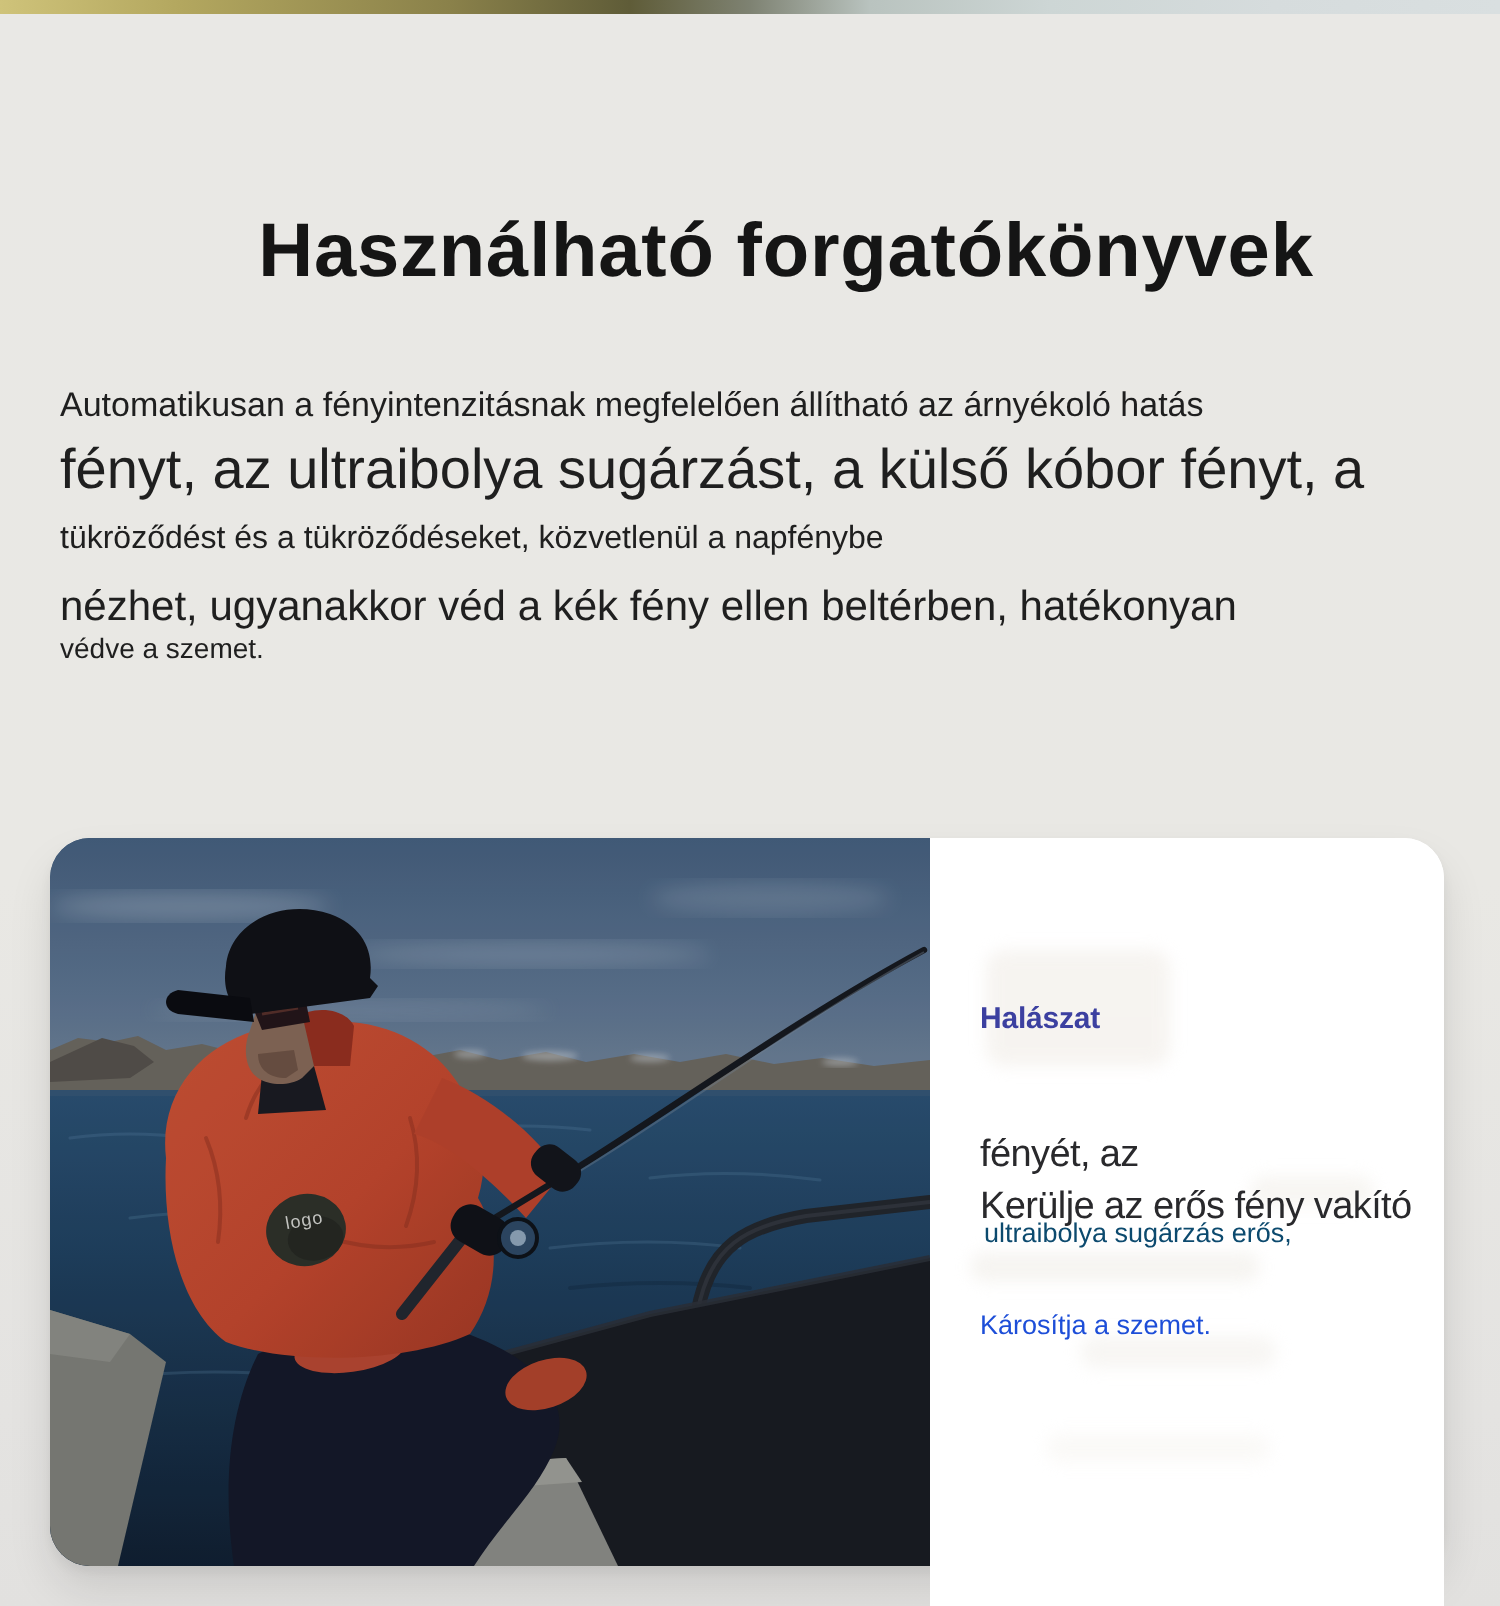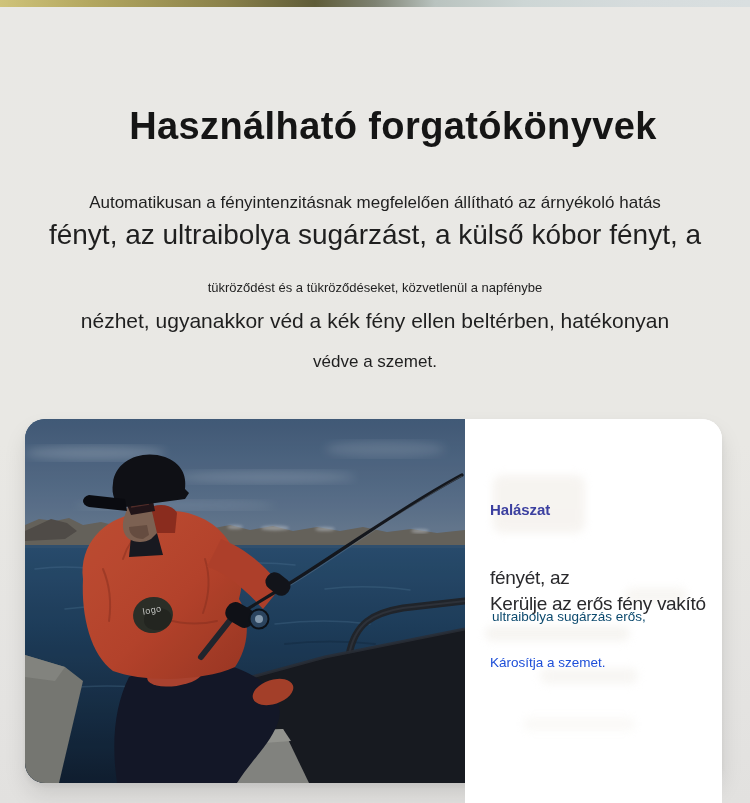--- a/index.html
+++ b/index.html
@@ -11,29 +11,29 @@
   }
   .top-banner{
     position:absolute;top:0;left:0;width:750px;height:7px;
     background:linear-gradient(90deg,#cfc37a 0%,#b3a75f 12%,#8a814a 30%,#5f5c38 42%,#7e8272 50%,#b9c3bf 58%,#cdd6d5 70%,#d6dcdd 85%,#d9dfe0 100%);
   }
   .page-title{
     position:absolute;top:80px;left:0;width:750px;text-align:center;
     font-size:38px;font-weight:600;letter-spacing:.4px;color:#151515;line-height:1.15;padding-left:18px;
   }
   .intro{
-    position:absolute;top:193px;left:30px;width:690px;text-align:center;color:#1f1f1f;
+    position:absolute;top:193px;left:30px;width:690px;color:#1f1f1f;
   }
   .intro div{line-height:1.2;}
   .il1{font-size:17px;font-weight:500;}
   .il2{font-size:17px;font-weight:500;margin-top:7px;}
   .il3{font-size:28px;font-weight:500;margin-top:5px;}
-  .il4{font-size:13px;font-weight:500;margin-top:28px;}
+  .il4{font-size:16px;font-weight:500;margin-top:8px;}
   .il5{font-size:21px;font-weight:500;margin-top:12px;}
-  .il6{font-size:17px;font-weight:500;margin-top:19px;}
+  .il6{font-size:14px;font-weight:500;margin-top:0;}
   .scenario-card{
     position:absolute;left:25px;top:419px;width:697px;height:364px;
     background:#ffffff;border-radius:20px;
     box-shadow:0 12px 22px rgba(0,0,0,.10), 0 3px 6px rgba(0,0,0,.05);
   }
   .photo-pane{
     position:absolute;left:0;top:0;width:440px;height:364px;
     border-radius:20px 0 0 20px;overflow:hidden;background:#35506c;
   }
   .photo-pane svg{display:block;}

